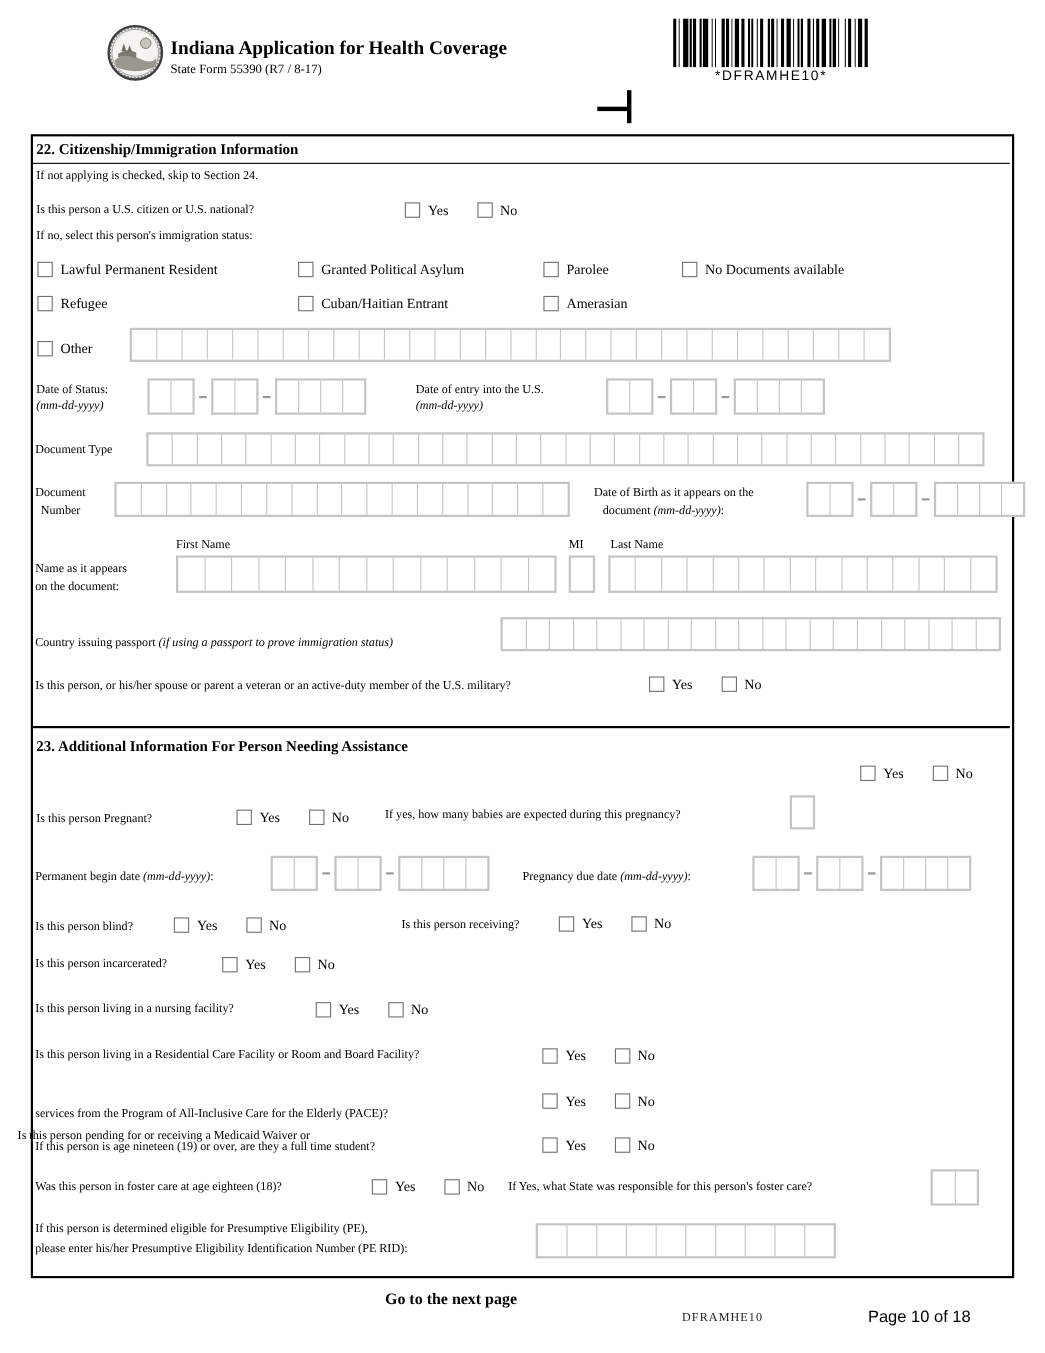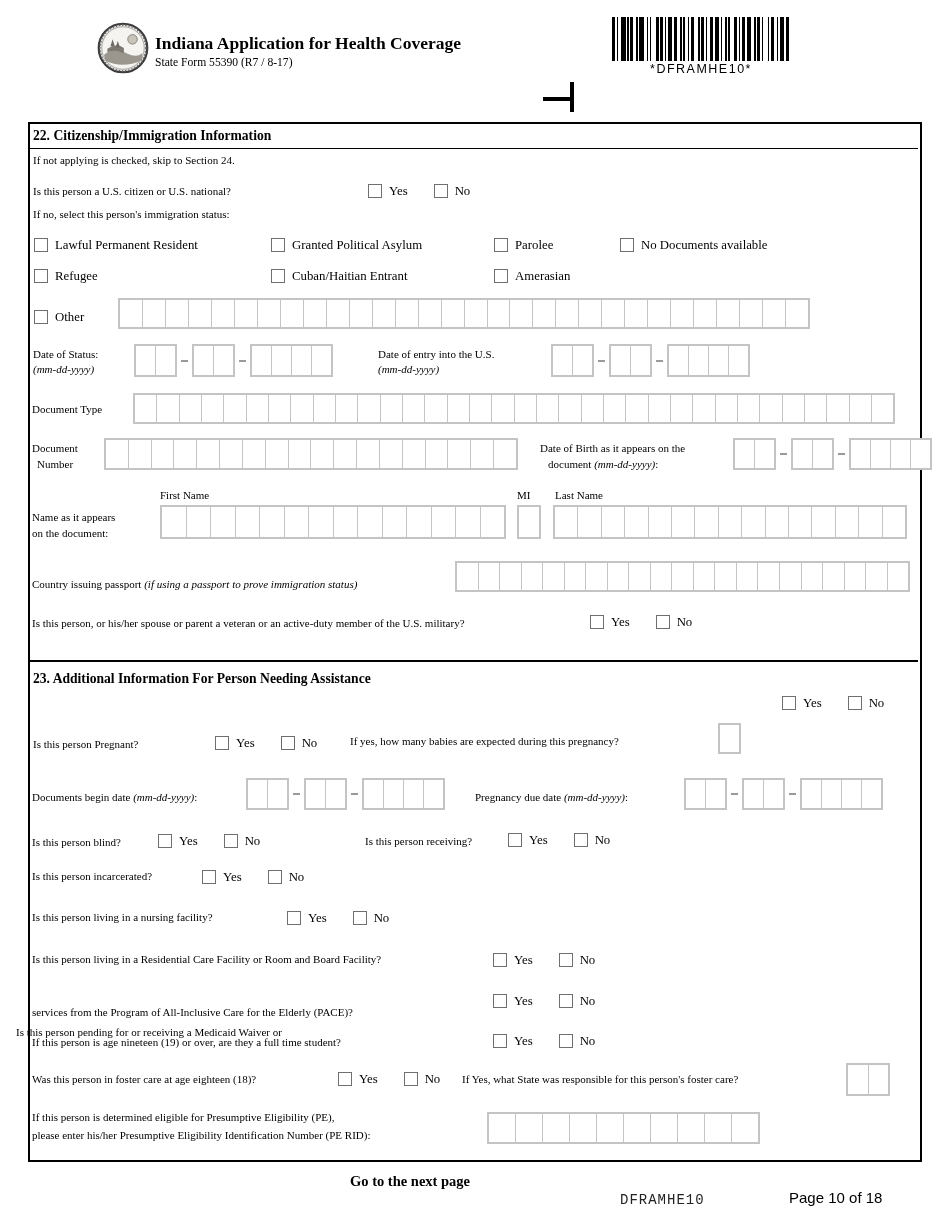--- a/index.html
+++ b/index.html
@@ -35,21 +35,21 @@
   .bc-bars i{display:block;height:100%;}
   .bc-txt{text-align:center;font-family:"Liberation Sans",sans-serif;font-size:12.5px;letter-spacing:1.5px;margin-top:1px;}
   
   .title{position:absolute;left:155px;top:33px;font-size:17.5px;font-weight:bold;white-space:nowrap;}
   .subtitle{position:absolute;left:155px;top:56px;font-size:11.6px;white-space:nowrap;}
   .seal{position:absolute;left:97px;top:22px;width:52px;height:52px;}
   
   .sechdr{position:absolute;font-size:13.6px;font-weight:bold;white-space:nowrap;}
   
   .foot-next{position:absolute;left:350px;top:1173px;font-size:14.5px;font-weight:bold;white-space:nowrap;}
-  .foot-code{position:absolute;left:620px;top:1192px;font-family:Liberation Mono, monospace;font-size:14px;letter-spacing:1px;color:#222;white-space:nowrap;}
+  .foot-code{position:absolute;left:620px;top:1192px;font-family:Liberation Serif, serif;font-size:11px;letter-spacing:1px;color:#222;white-space:nowrap;}
   .foot-page{position:absolute;left:789px;top:1189px;font-family:"Liberation Sans",sans-serif;font-size:15px;white-space:nowrap;}
 </style>
 </head>
 <body>
 
 <div class="page">
 
   <svg class="seal" viewBox="0 0 60 60">
     <circle cx="30" cy="30" r="28" fill="#e9e7e2" stroke="#3d3d3d" stroke-width="2.5"></circle>
     <circle cx="30" cy="30" r="24.5" fill="#f6f4f0" stroke="#8a8a8a" stroke-width="0.8"></circle>
@@ -447,21 +447,21 @@
     <span class="lb">Yes</span>
     <span class="cb cb2"></span>
     <span class="lb">No</span>
   </div>
   <div class="t" style="left:350px;top:734px;">If yes, how many babies are expected during this pregnancy?</div>
   <div class="comb" style="left:718px;top:723px;width:23px;height:31px;">
       <span class="cell"></span>
     </div>
 
   <div class="t" style="left:32px;top:790px;">
-    <span>Documents begin date </span><span class="it">(mm-dd-yyyy)</span><span>:</span>
+    <span>Permanent begin date </span><span class="it">(mm-dd-yyyy)</span><span>:</span>
   </div>
   <div class="dg" style="left:246px;top:778px;height:32px;">
     <span class="dcomb">
         <span class="cell"></span>
         <span class="cell"></span>
       </span>
       <span class="dash"></span>
     <span class="dcomb">
         <span class="cell"></span>
         <span class="cell"></span>

